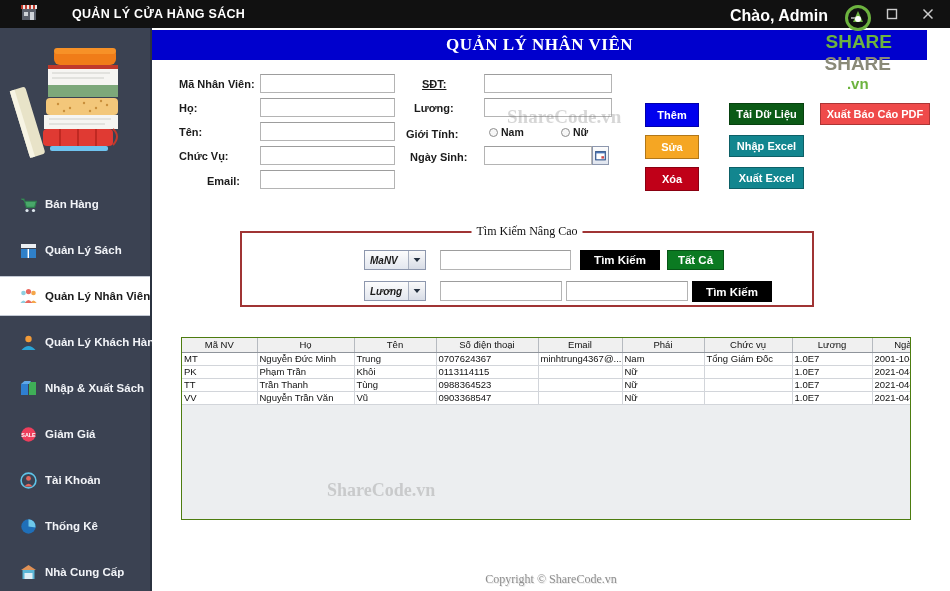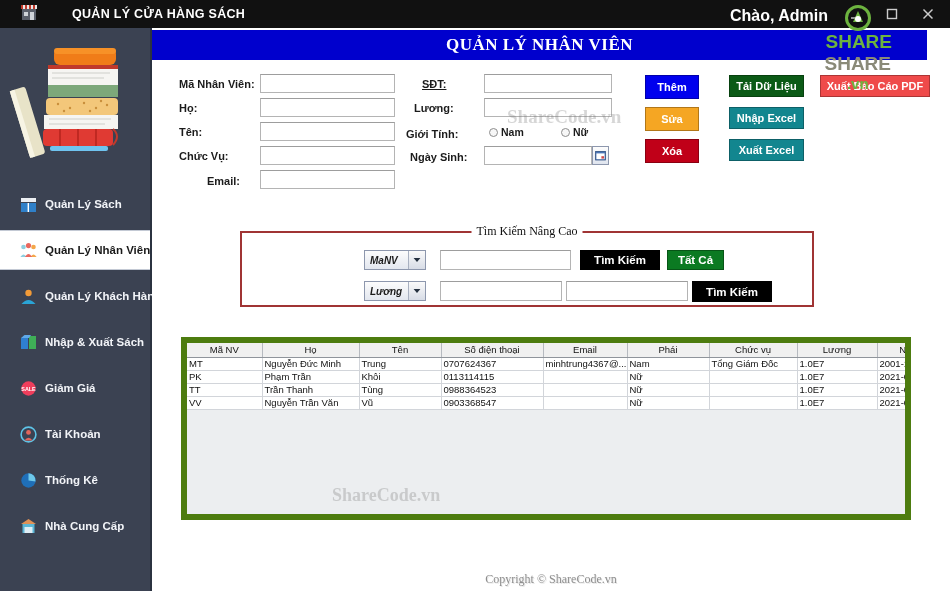--- a/index.html
+++ b/index.html
@@ -179,20 +179,21 @@
     position: absolute;
     display: flex;
     align-items: center;
     justify-content: center;
     font-size: 11px;
     font-weight: bold;
     color: #ffffff;
     border: 1px solid rgba(0,0,0,0.28);
     cursor: pointer;
     white-space: nowrap;
+    margin-top: 28px;
   }
 
   
   .search-group {
     position: absolute;
     left: 88px; top: 203px;
     width: 574px; height: 76px;
     border: 2px solid #a03434;
     background: #ffffff;
   }
@@ -236,21 +237,21 @@
     white-space: nowrap;
     border: 1px solid rgba(0,0,0,0.3);
   }
 
   
   .table-frame {
     position: absolute;
     left: 29px; top: 309px;
     width: 730px; height: 183px;
     background: #eceef0;
-    border: 6px solid #4d7c0f;
+    border: 1px solid #4d7c0f;
     overflow: hidden;
   }
   table.grid {
     width: 730px;
     border-collapse: collapse;
     font-size: 9.5px;
     color: #111111;
     table-layout: fixed;
   }
   table.grid th {
@@ -390,20 +391,30 @@
         </g>
 
         <path d="M113 101 q8 7 0 16" fill="none" stroke="#c0392b" stroke-width="2"></path>
 
         <rect x="50" y="118" width="58" height="5" rx="2" fill="#6fc3ef"></rect>
       </svg>
     </div>
 
     <div class="menu">
 
+      <div class="menu-item">
+        <span class="menu-icon">
+          <svg width="19" height="19" viewBox="0 0 19 19">
+            <path d="M2 4 h3 l2.4 8.4 h8.2 l1.8-6.2 H6.2" fill="#49a86a" stroke="#2e7d4c" stroke-width="1.1"></path>
+            <circle cx="8" cy="15.5" r="1.6" fill="#dfe7ef"></circle>
+              <circle cx="14.5" cy="15.5" r="1.6" fill="#dfe7ef"></circle>
+          </svg>
+        </span>
+        <span class="menu-label">Bán Hàng</span>
+      </div>
 
       <div class="menu-item">
         <span class="menu-icon">
           <svg width="19" height="19" viewBox="0 0 19 19">
             <rect x="2" y="3" width="15" height="4" fill="#eceff3"></rect>
             <rect x="2" y="8" width="15" height="9" fill="#2f80c9"></rect>
             <rect x="8.6" y="8" width="1.4" height="9" fill="#ffffff"></rect>
           </svg>
         </span>
         <span class="menu-label">Quản Lý Sách</span>

